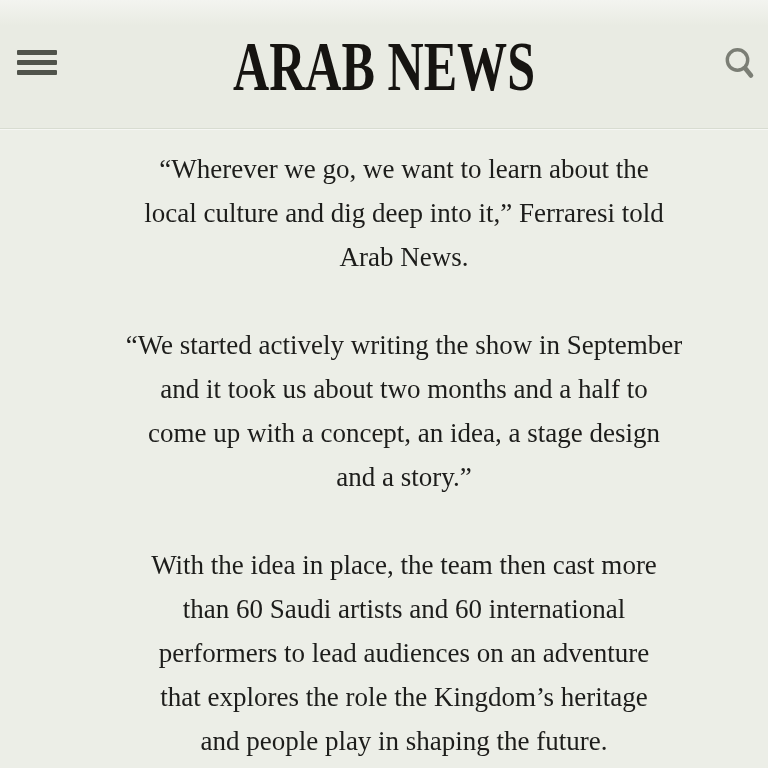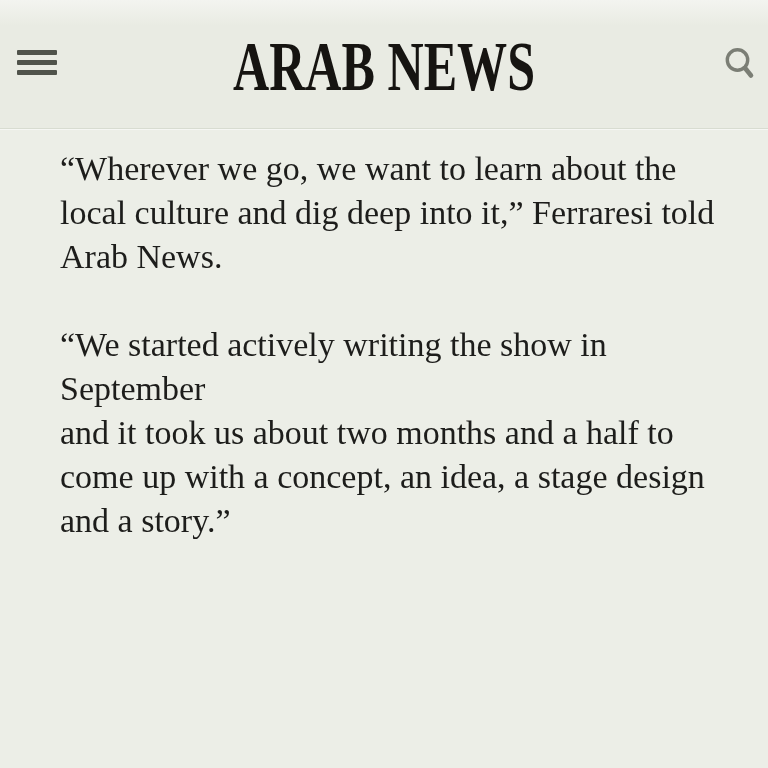--- a/index.html
+++ b/index.html
@@ -10,20 +10,21 @@
     width: 768px;
     height: 768px;
     overflow: hidden;
     background: #eceee7;
     font-family: "Liberation Serif", serif;
   }
   .screen {
     width: 768px;
     height: 768px;
     position: relative;
+    text-align: center;
   }
   
   .header {
     position: relative;
     height: 128px;
     background: linear-gradient(#f3f4f0 0px, #e9ebe3 26px);
     border-bottom: 1px solid #d8dcd1;
     box-shadow: 0 1px 0 rgba(255,255,255,0.55);
   }
   .menu-btn {
@@ -70,21 +71,21 @@
     border: none;
     padding: 0;
     cursor: pointer;
   }
   
   .article {
     padding: 18px 20px 0 48px;
   }
   .article p {
     margin: 0 0 44px 12px;
-    font-size: 34px;
+    font-size: 27px;
     line-height: 44px;
     color: #1d1d1b;
     white-space: pre-line;
     letter-spacing: 0;
   }
 </style>
 </head>
 <body>
 
 <div class="screen">
@@ -115,15 +116,20 @@
   </header>
 
   <main class="article">
     <p>“Wherever we go, we want to learn about the
 local culture and dig deep into it,” Ferraresi told
 Arab News.</p>
     <p>“We started actively writing the show in September
 and it took us about two months and a half to
 come up with a concept, an idea, a stage design
 and a story.”</p>
+    <p>With the idea in place, the team then cast more
+than 60 Saudi artists and 60 international
+performers to lead audiences on an adventure
+that explores the role the Kingdom’s heritage
+and people play in shaping the future.</p>
   </main>
 
 </div>
 
 </body></html>

